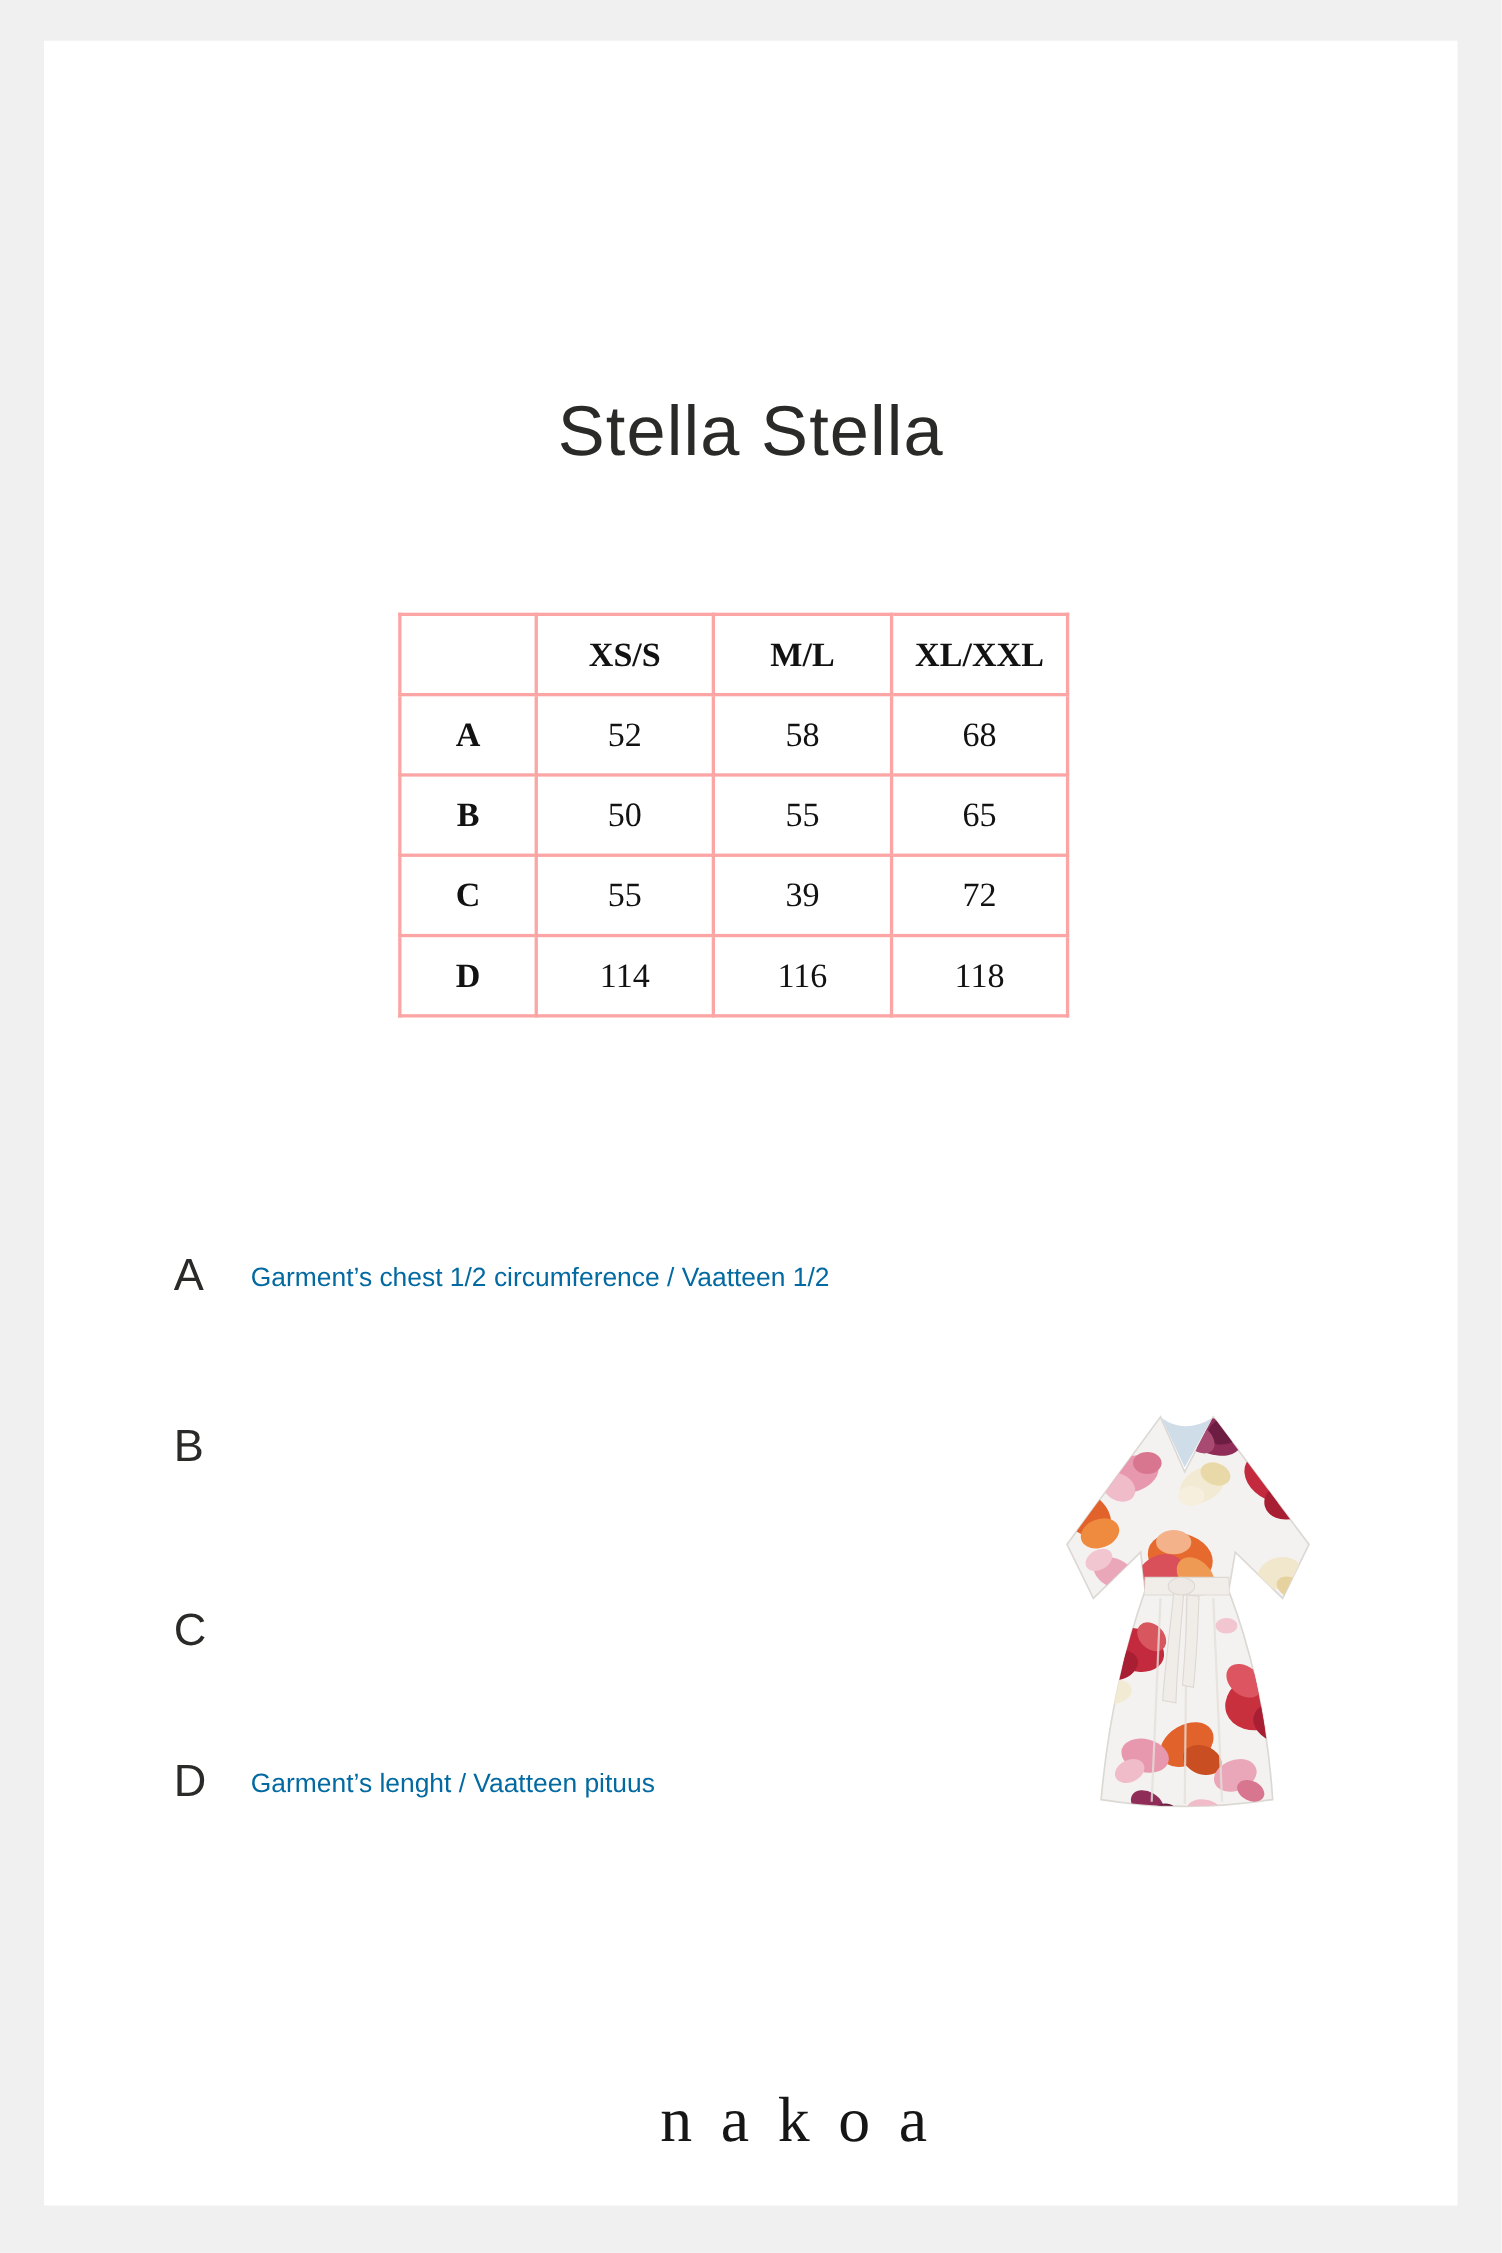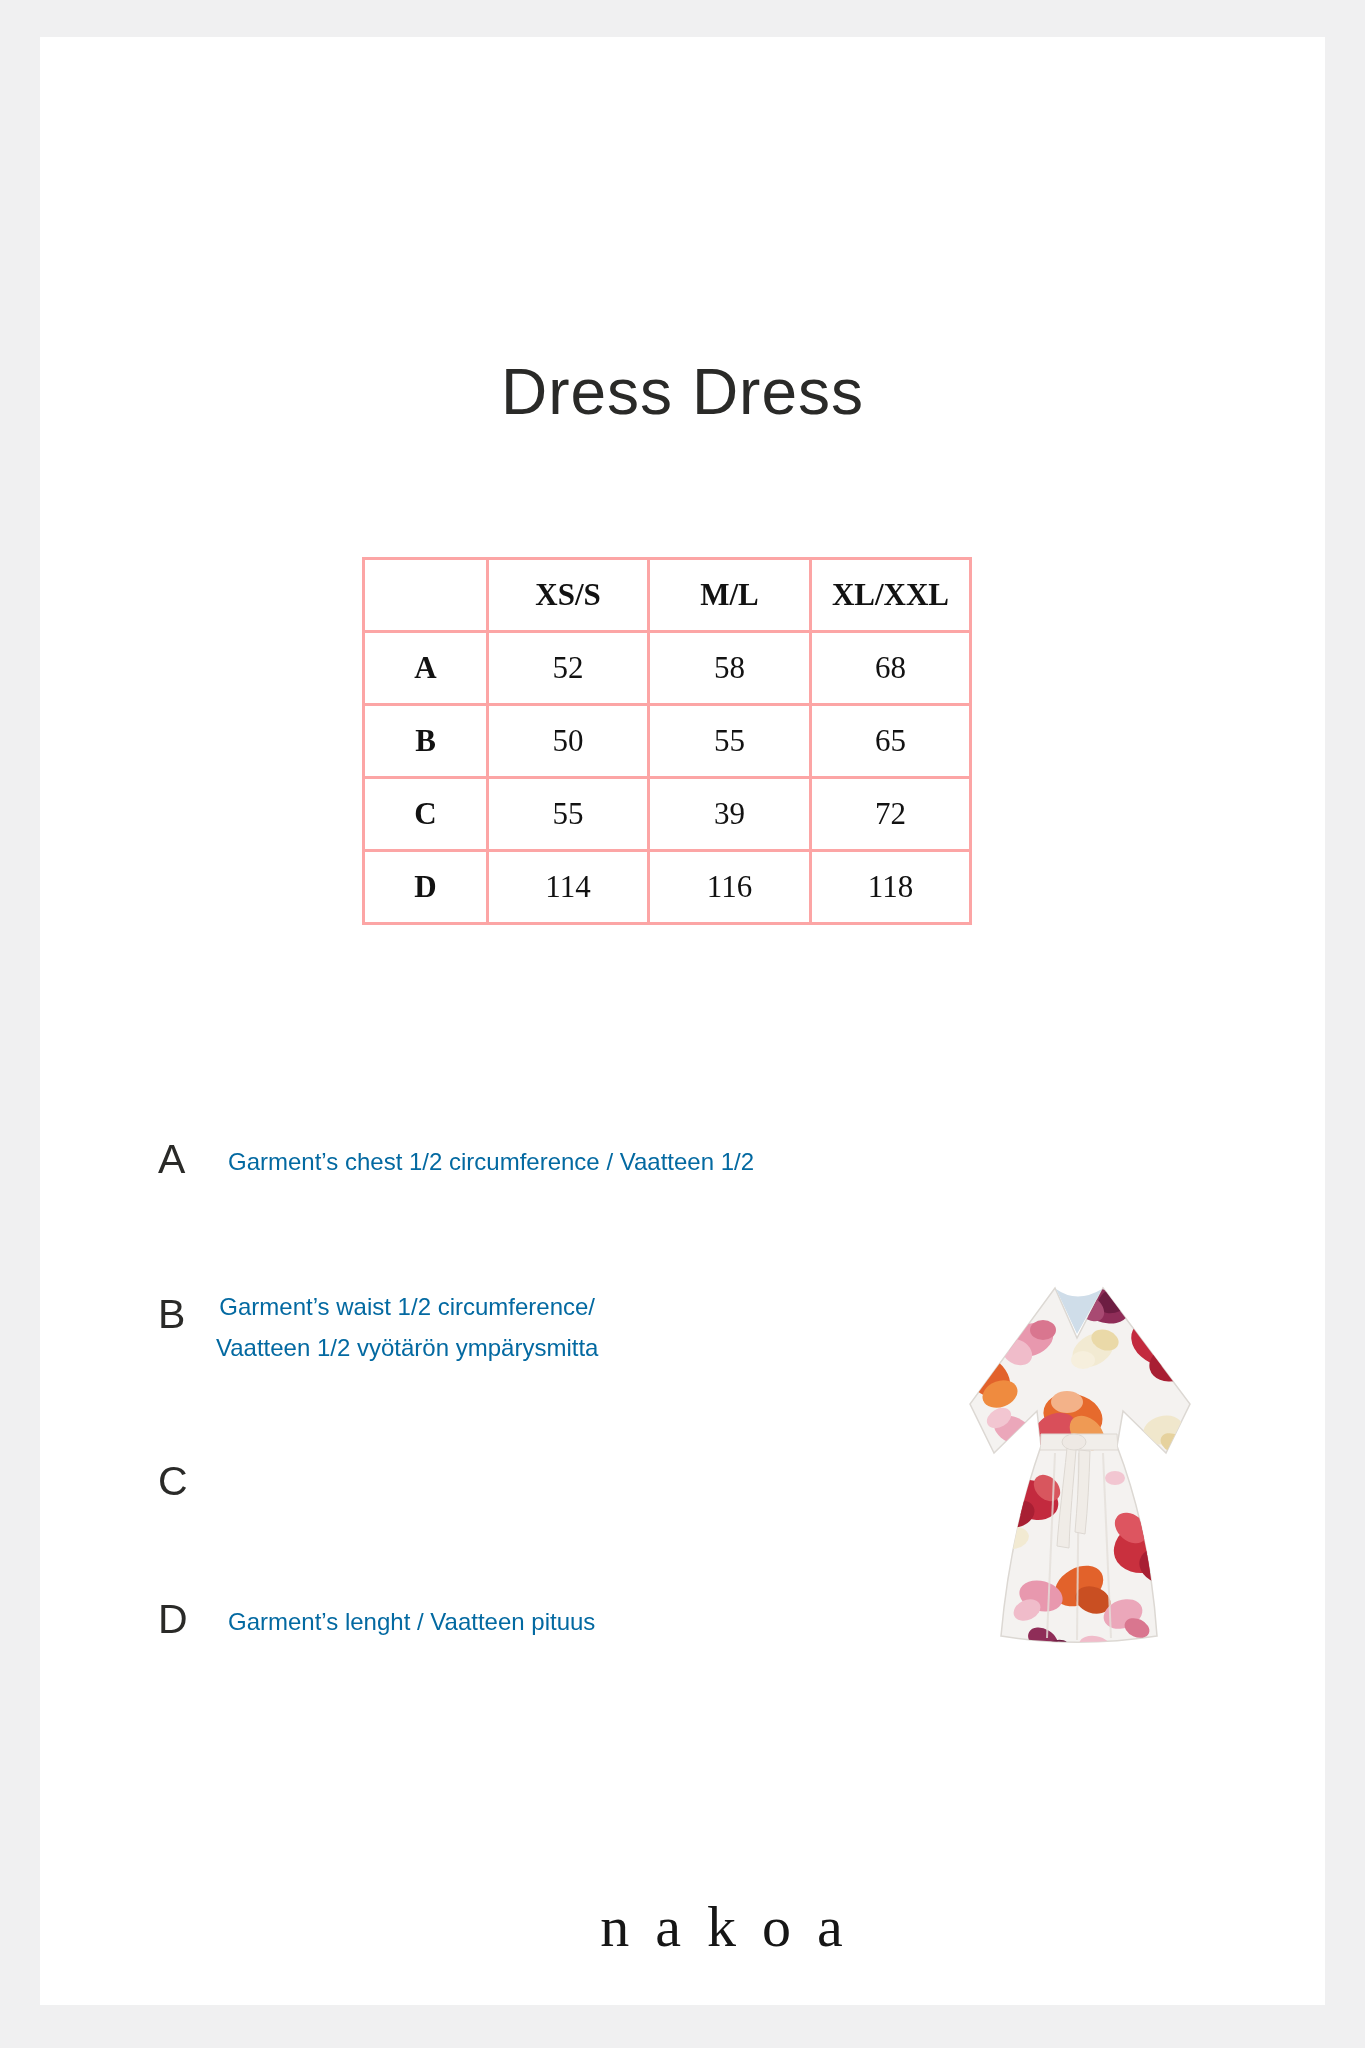--- a/index.html
+++ b/index.html
@@ -58,21 +58,21 @@
     color:#161616;
     padding-left:39px;
   }
   .dress { position:absolute; left:915px; top:1211px; }
 </style>
 </head>
 <body>
 
 <div class="page">
 
-  <div class="title">Dress Dress</div>
+  <div class="title">Stella Stella</div>
 
   <table class="size-table">
     <colgroup>
       <col style="width:124px">
         <col style="width:161px">
         <col style="width:162px">
         <col style="width:160px">
     </colgroup>
     <thead>
         <tr>
@@ -112,24 +112,20 @@
 
   <div class="measure-row" style="top:1100px">
     <div class="measure-letter">A</div>
     <div class="measure-text indent">
       <div>Garment’s chest 1/2 circumference / Vaatteen 1/2</div>
     </div>
   </div>
 
   <div class="measure-row" style="top:1245px">
     <div class="measure-letter" style="padding-top:12px">B</div>
-    <div class="measure-text">
-      <div>Garment’s waist 1/2 circumference/</div>
-      <div>Vaatteen 1/2 vyötärön ympärysmitta</div>
-    </div>
   </div>
 
   <div class="measure-row" style="top:1418px">
     <div class="measure-letter" style="padding-top:6px">C</div>
     <div class="measure-text">
     </div>
   </div>
 
   <div class="measure-row" style="top:1560px">
     <div class="measure-letter">D</div>

